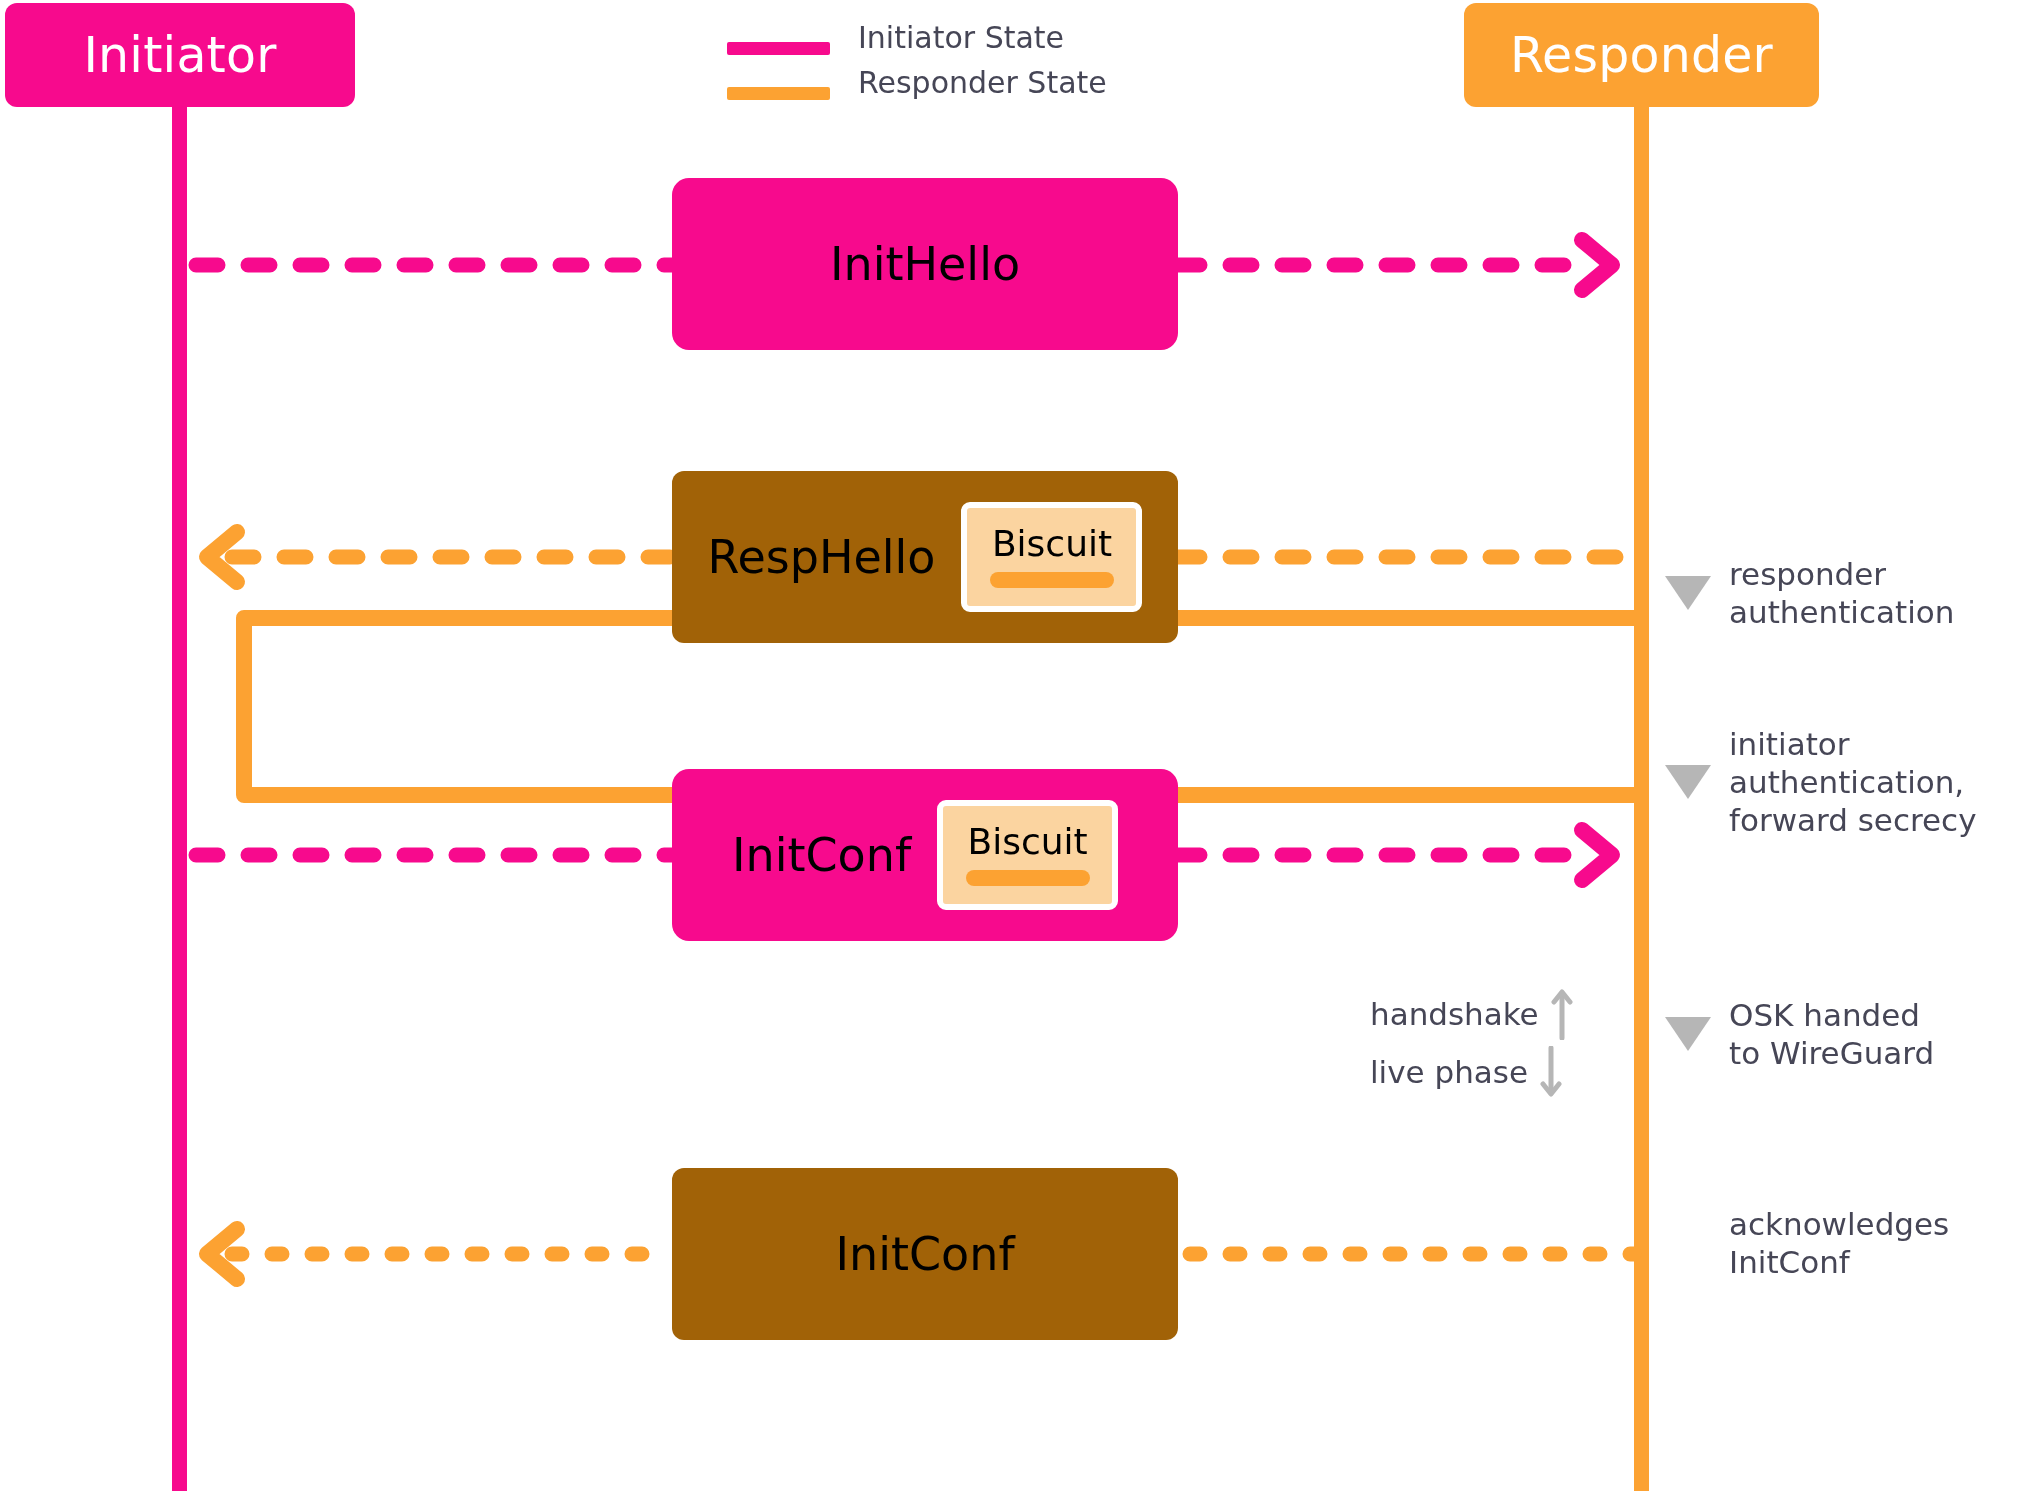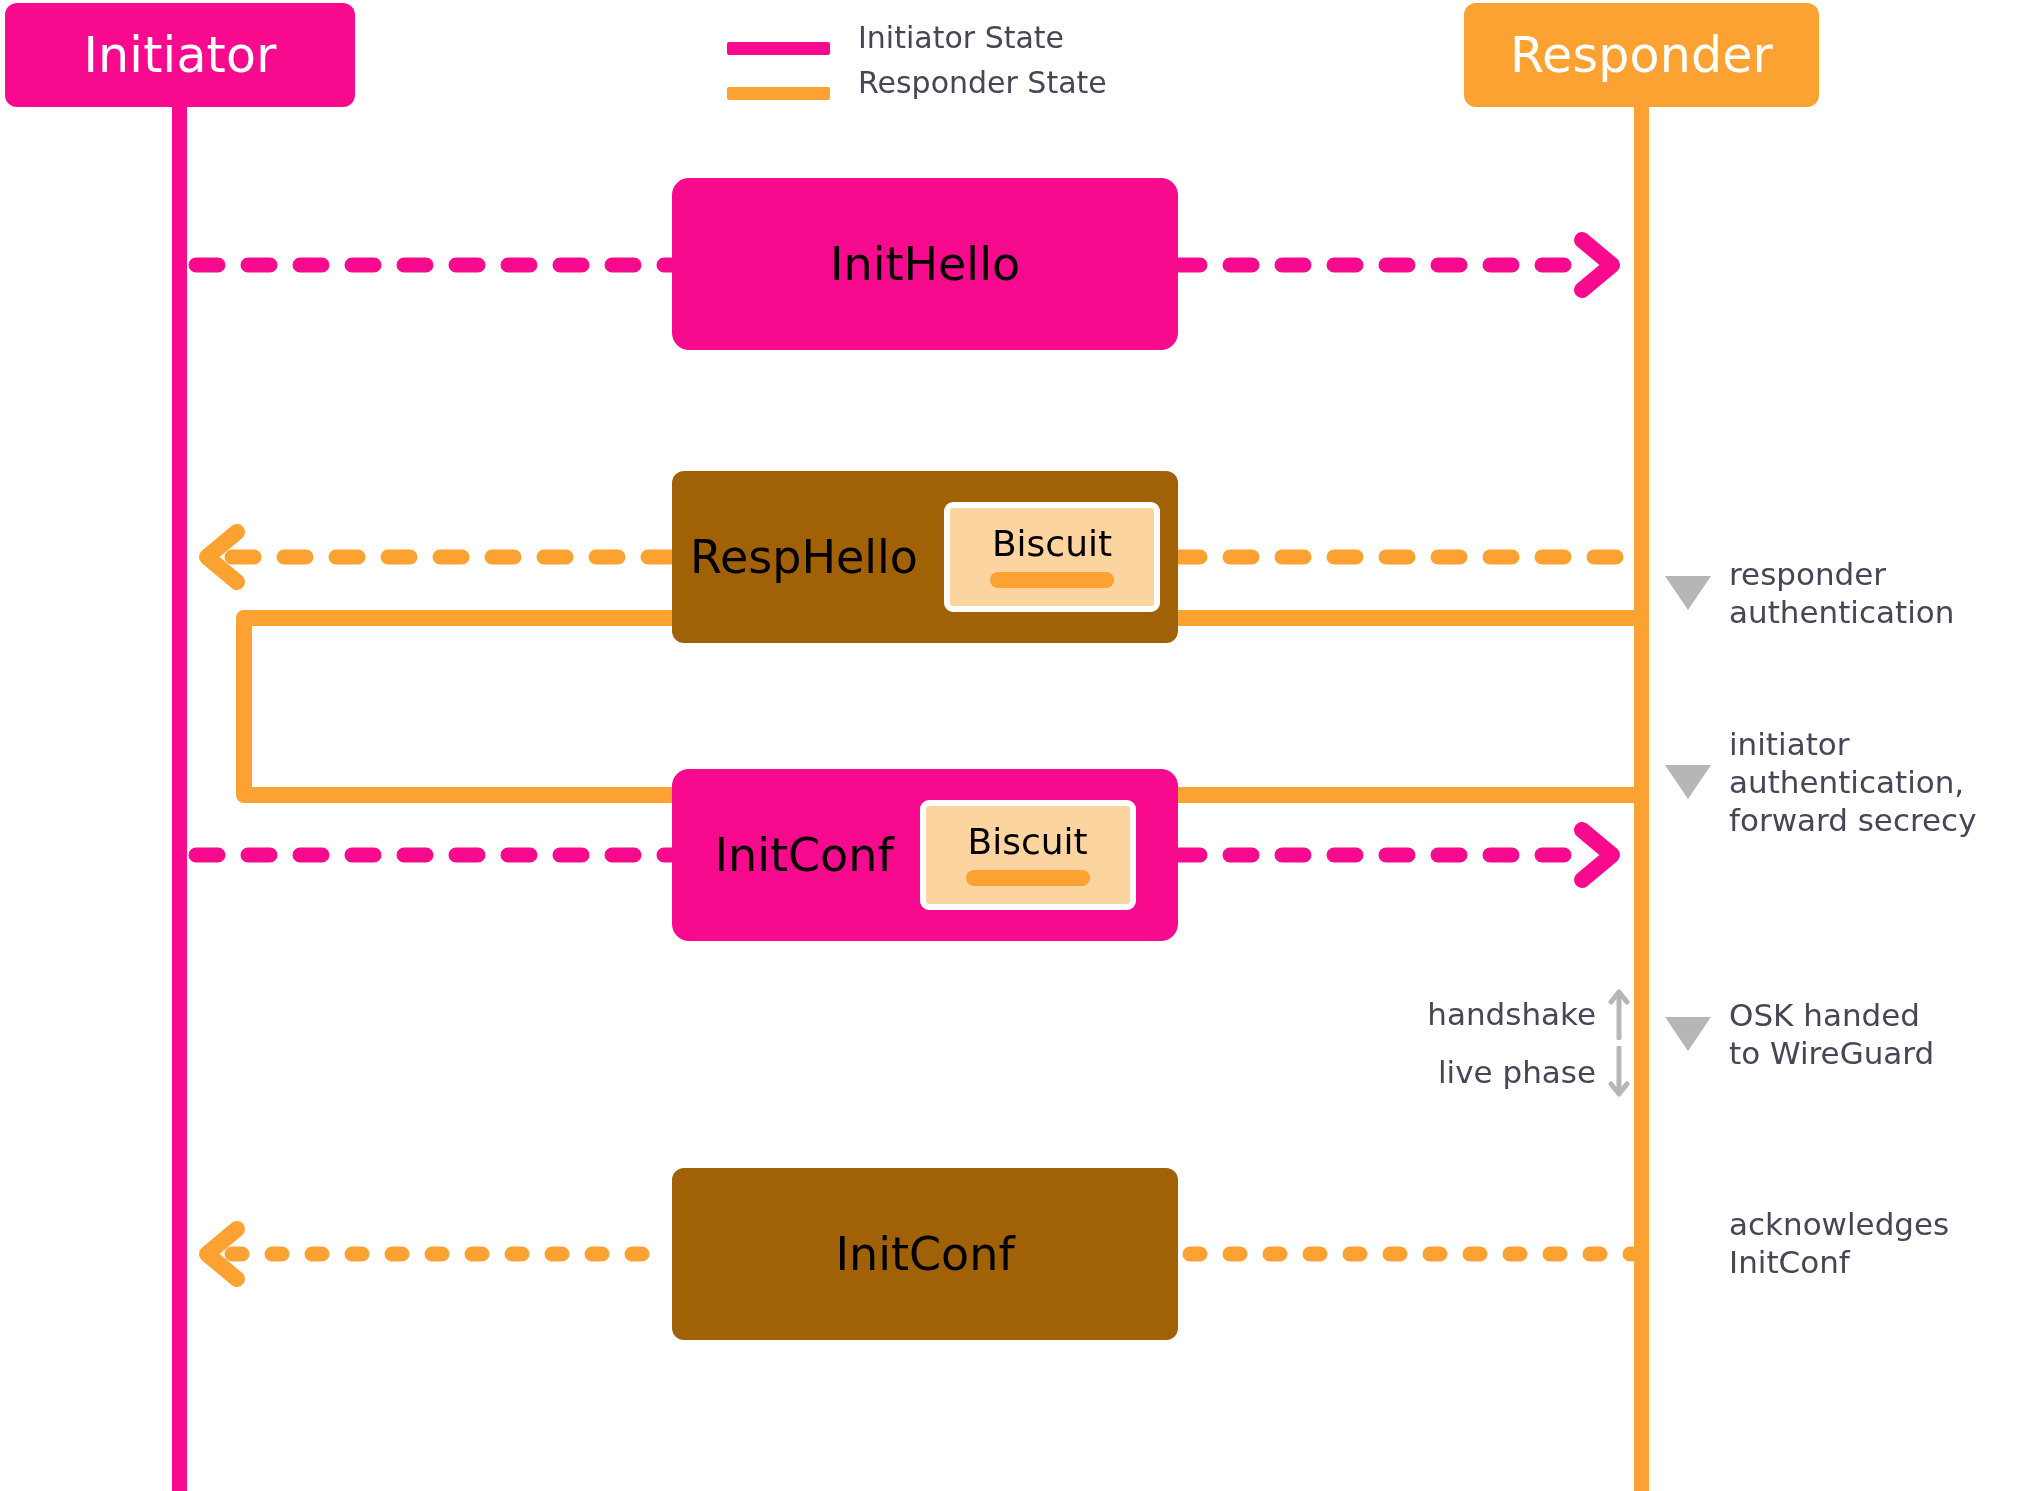--- a/index.html
+++ b/index.html
@@ -87,21 +87,21 @@
   .msg-box.orange { background: #a16207; }
   .msg-label {
     font-size: 46px;
     color: #000000;
     font-family: "DejaVu Sans", sans-serif;
     white-space: nowrap;
   }
   
   .biscuit {
     box-sizing: border-box;
-    width: 216px;
+    width: 181px;
     height: 110px;
     margin-left: 26px;
     background: #FBD4A0;
     border: 6px solid #ffffff;
     border-radius: 9px;
     display: flex;
     flex-direction: column;
     align-items: center;
     justify-content: center;
     flex: 0 0 auto;
@@ -148,21 +148,20 @@
   #phase-labels {
     position: absolute;
     left: 1370px;
     top: 985px;
     width: 260px;
     text-align: right;
   }
   .phase-row {
     display: flex;
     align-items: center;
-    justify-content: flex-end;
     height: 58px;
   }
   .phase-text {
     font-size: 31px;
     color: #464656;
     font-family: "DejaVu Sans", sans-serif;
     white-space: nowrap;
   }
   .phase-arrow {
     margin-left: 12px;

